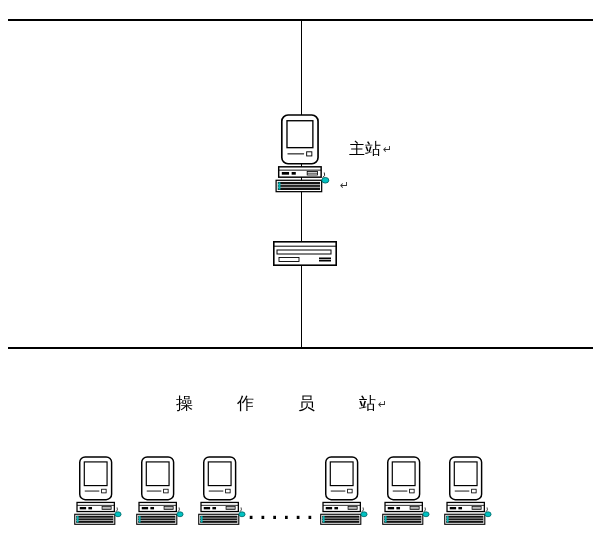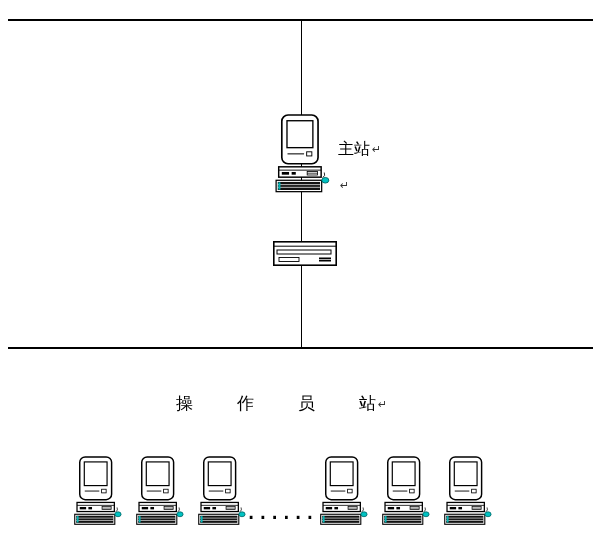--- a/index.html
+++ b/index.html
@@ -19,21 +19,21 @@
   .hline.mid { top: 347px; }
   .vline { position: absolute; left: 301px; top: 19px; width: 1px; height: 330px; background: #000; z-index: 1; }
 
   
   .master-icon { position: absolute; left: 273px; top: 114px; width: 58px; z-index: 2; }
   .server-icon { position: absolute; left: 273px; top: 241px; width: 64px; z-index: 2; }
   .master-icon svg, .server-icon svg, .computer svg { display: block; width: 100%; height: auto; }
 
   
   .label { position: absolute; white-space: nowrap; z-index: 3; }
-  .master-label { left: 338px; top: 139px; font-size: 16px; }
+  .master-label { left: 349px; top: 139px; font-size: 16px; }
   .server-label { left: 344px; top: 249px; font-size: 16px; }
   .operator-label { left: 176px; top: 392px; font-size: 17px; }
   .spread { letter-spacing: 44px; margin-top: 32px; }
   .mark {
     font-family: "DejaVu Sans", sans-serif;
     font-size: 11px;
     color: #333;
     vertical-align: 1px;
     margin-left: 2px;
   }

